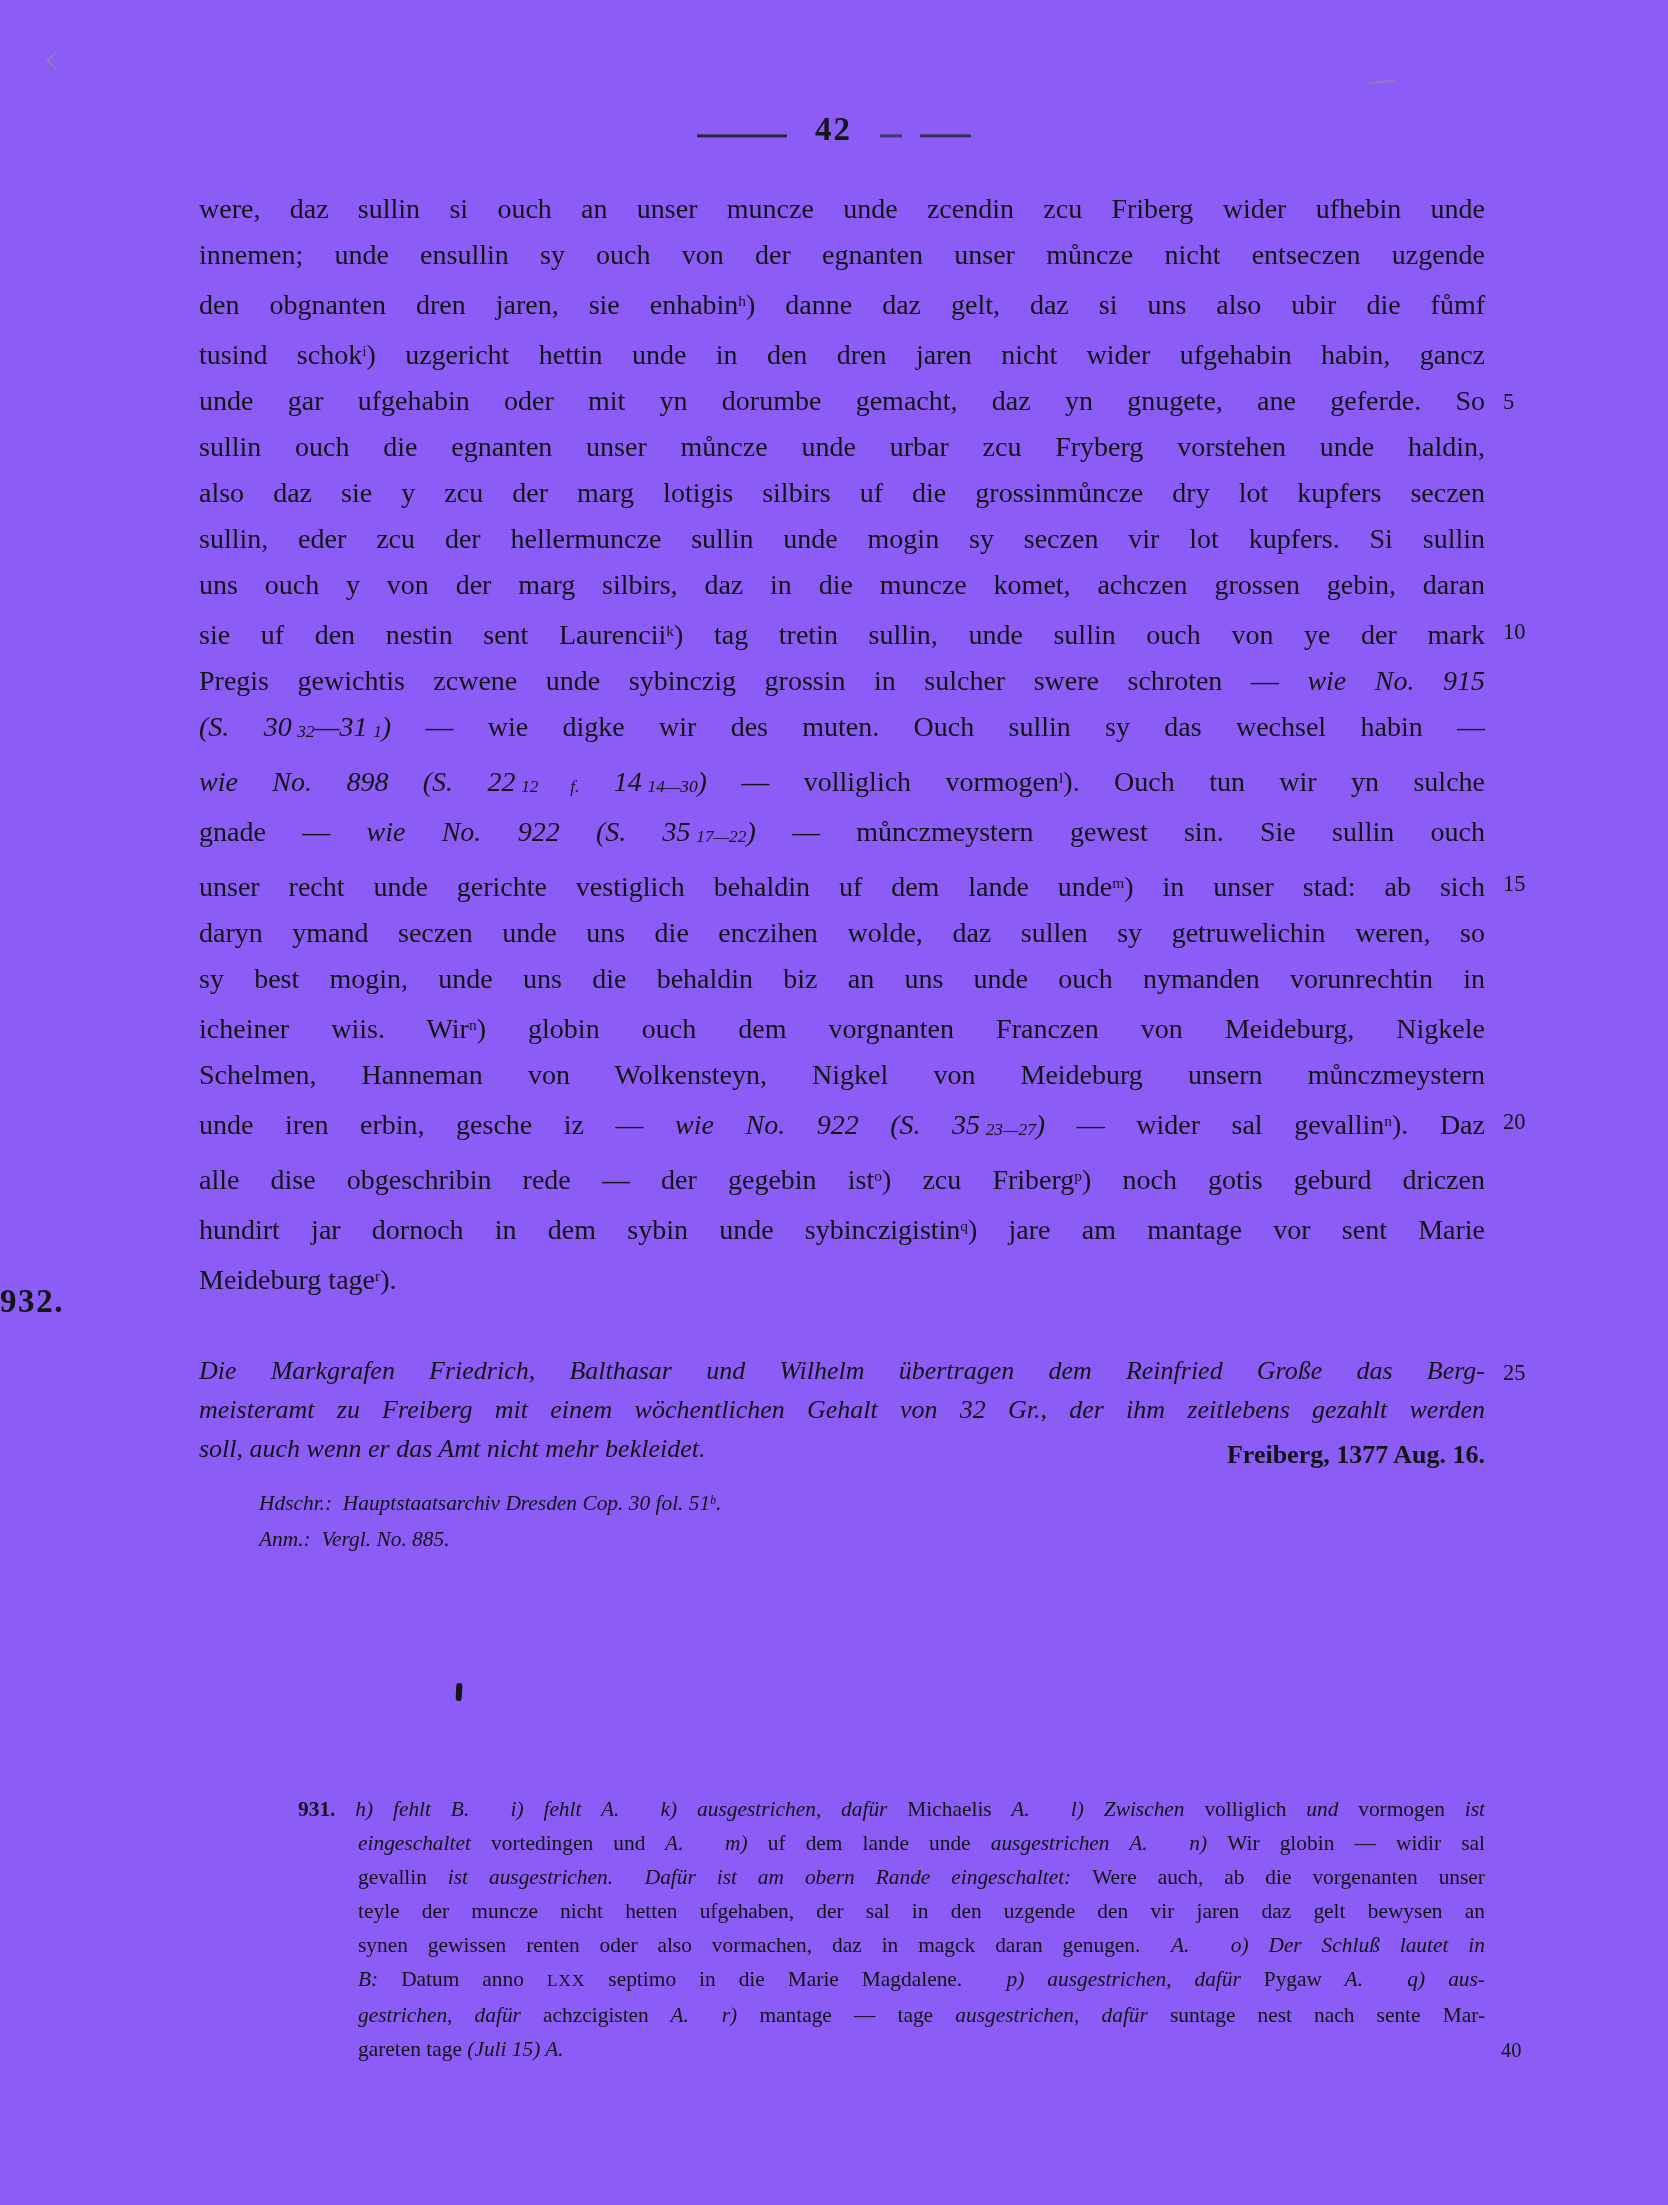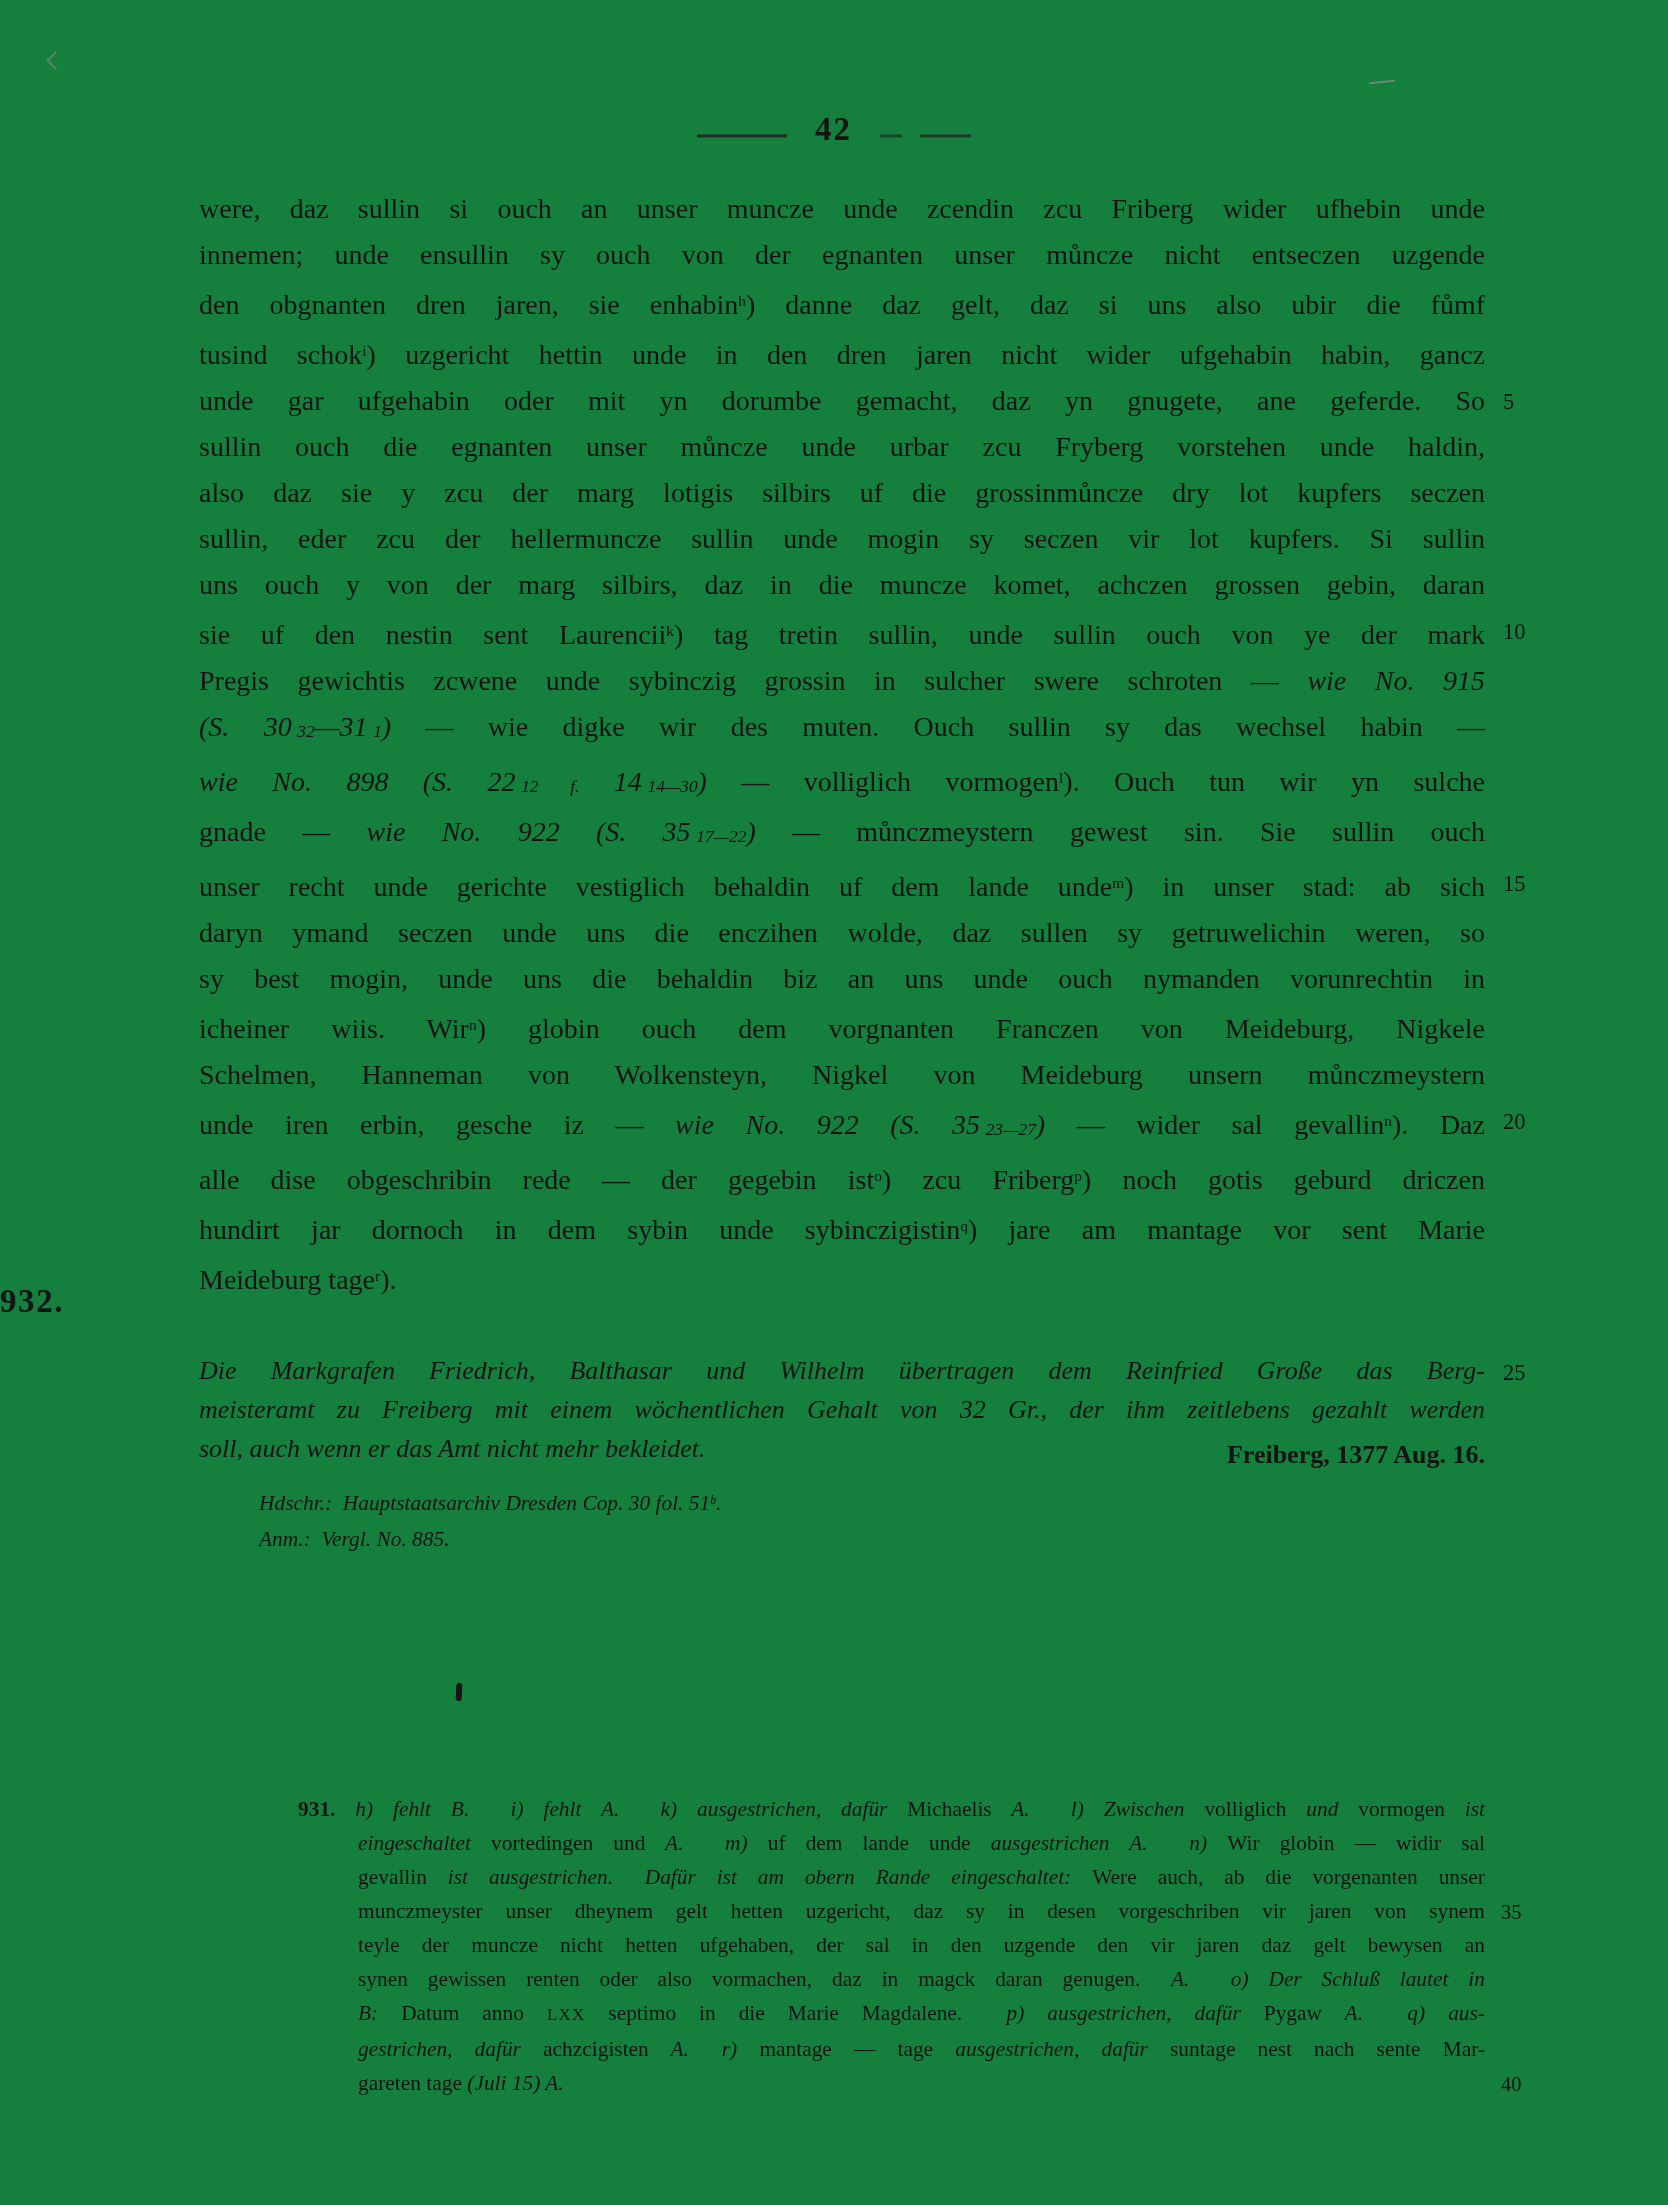--- a/index.html
+++ b/index.html
@@ -1,20 +1,20 @@
 <!DOCTYPE html>
 <html style="font-size:8.6px"><head>
 <meta charset="utf-8">
 <style>
   html,body{margin:0;padding:0;background:#e8e8e8;}
   .page{
     position:relative;
     width:1668px;height:2205px;
     background:#fefefdl;
-    background-color:#15803d;
+    background-color:#8b5cf6;
     color:#141414;
     font-family:"Liberation Serif","DejaVu Serif",serif;
     overflow:hidden;
   }
   
   #pagehead{
     position:absolute;top:111px;left:0;width:1668px;
     display:flex;align-items:center;justify-content:center;gap:28px;
   }
   .pagenum{font-size:33px;font-weight:600;letter-spacing:2.1px;line-height:37px;}
@@ -121,21 +121,20 @@
       <div class="line nojust"><span class="seg-i">Anm.: Vergl. No. 885.</span></div>
     </section>
 
 
   <div class="inkmark"></div>
 
   <section id="footnotes">
       <div class="line outdent"><span class="seg-b">931. </span><span class="seg-i">h) fehlt B.  i) fehlt A.  k) ausgestrichen, dafür </span><span class="seg-r">Michaelis</span><span class="seg-i"> A.  l) Zwischen </span><span class="seg-r">volliglich</span><span class="seg-i"> und </span><span class="seg-r">vormogen</span><span class="seg-i"> ist</span></div>
       <div class="line"><span class="seg-i">eingeschaltet </span><span class="seg-r">vortedingen und</span><span class="seg-i"> A.  m) </span><span class="seg-r">uf dem lande unde</span><span class="seg-i"> ausgestrichen A.  n) </span><span class="seg-r">Wir globin — widir sal</span></div>
       <div class="line"><span class="seg-r">gevallin</span><span class="seg-i"> ist ausgestrichen.  Dafür ist am obern Rande eingeschaltet: </span><span class="seg-r">Were auch, ab die vorgenanten unser</span></div>
-      <div class="line"><span class="seg-r">munczmeyster unser dheynem gelt hetten uzgericht, daz sy in desen vorgeschriben vir jaren von synem</span><span class="mnum">35</span></div>
       <div class="line"><span class="seg-r">teyle der muncze nicht hetten ufgehaben, der sal in den uzgende den vir jaren daz gelt bewysen an</span></div>
       <div class="line"><span class="seg-r">synen gewissen renten oder also vormachen, daz in magck daran genugen.  </span><span class="seg-i">A.  o) Der Schluß lautet in</span></div>
       <div class="line"><span class="seg-i">B: </span><span class="seg-r">Datum anno </span><span class="seg-sc">LXX</span><span class="seg-r"> septimo in die Marie Magdalene.  </span><span class="seg-i">p) ausgestrichen, dafür </span><span class="seg-r">Pygaw</span><span class="seg-i"> A.  q) aus-</span></div>
       <div class="line"><span class="seg-i">gestrichen, dafür </span><span class="seg-r">achzcigisten</span><span class="seg-i"> A.  r) </span><span class="seg-r">mantage — tage</span><span class="seg-i"> ausgestrichen, dafür </span><span class="seg-r">suntage nest nach sente Mar-</span></div>
       <div class="line nojust"><span class="seg-r">gareten tage </span><span class="seg-i">(Juli 15) A.</span><span class="mnum">40</span></div>
     </section>
 
 </div>
 
 

